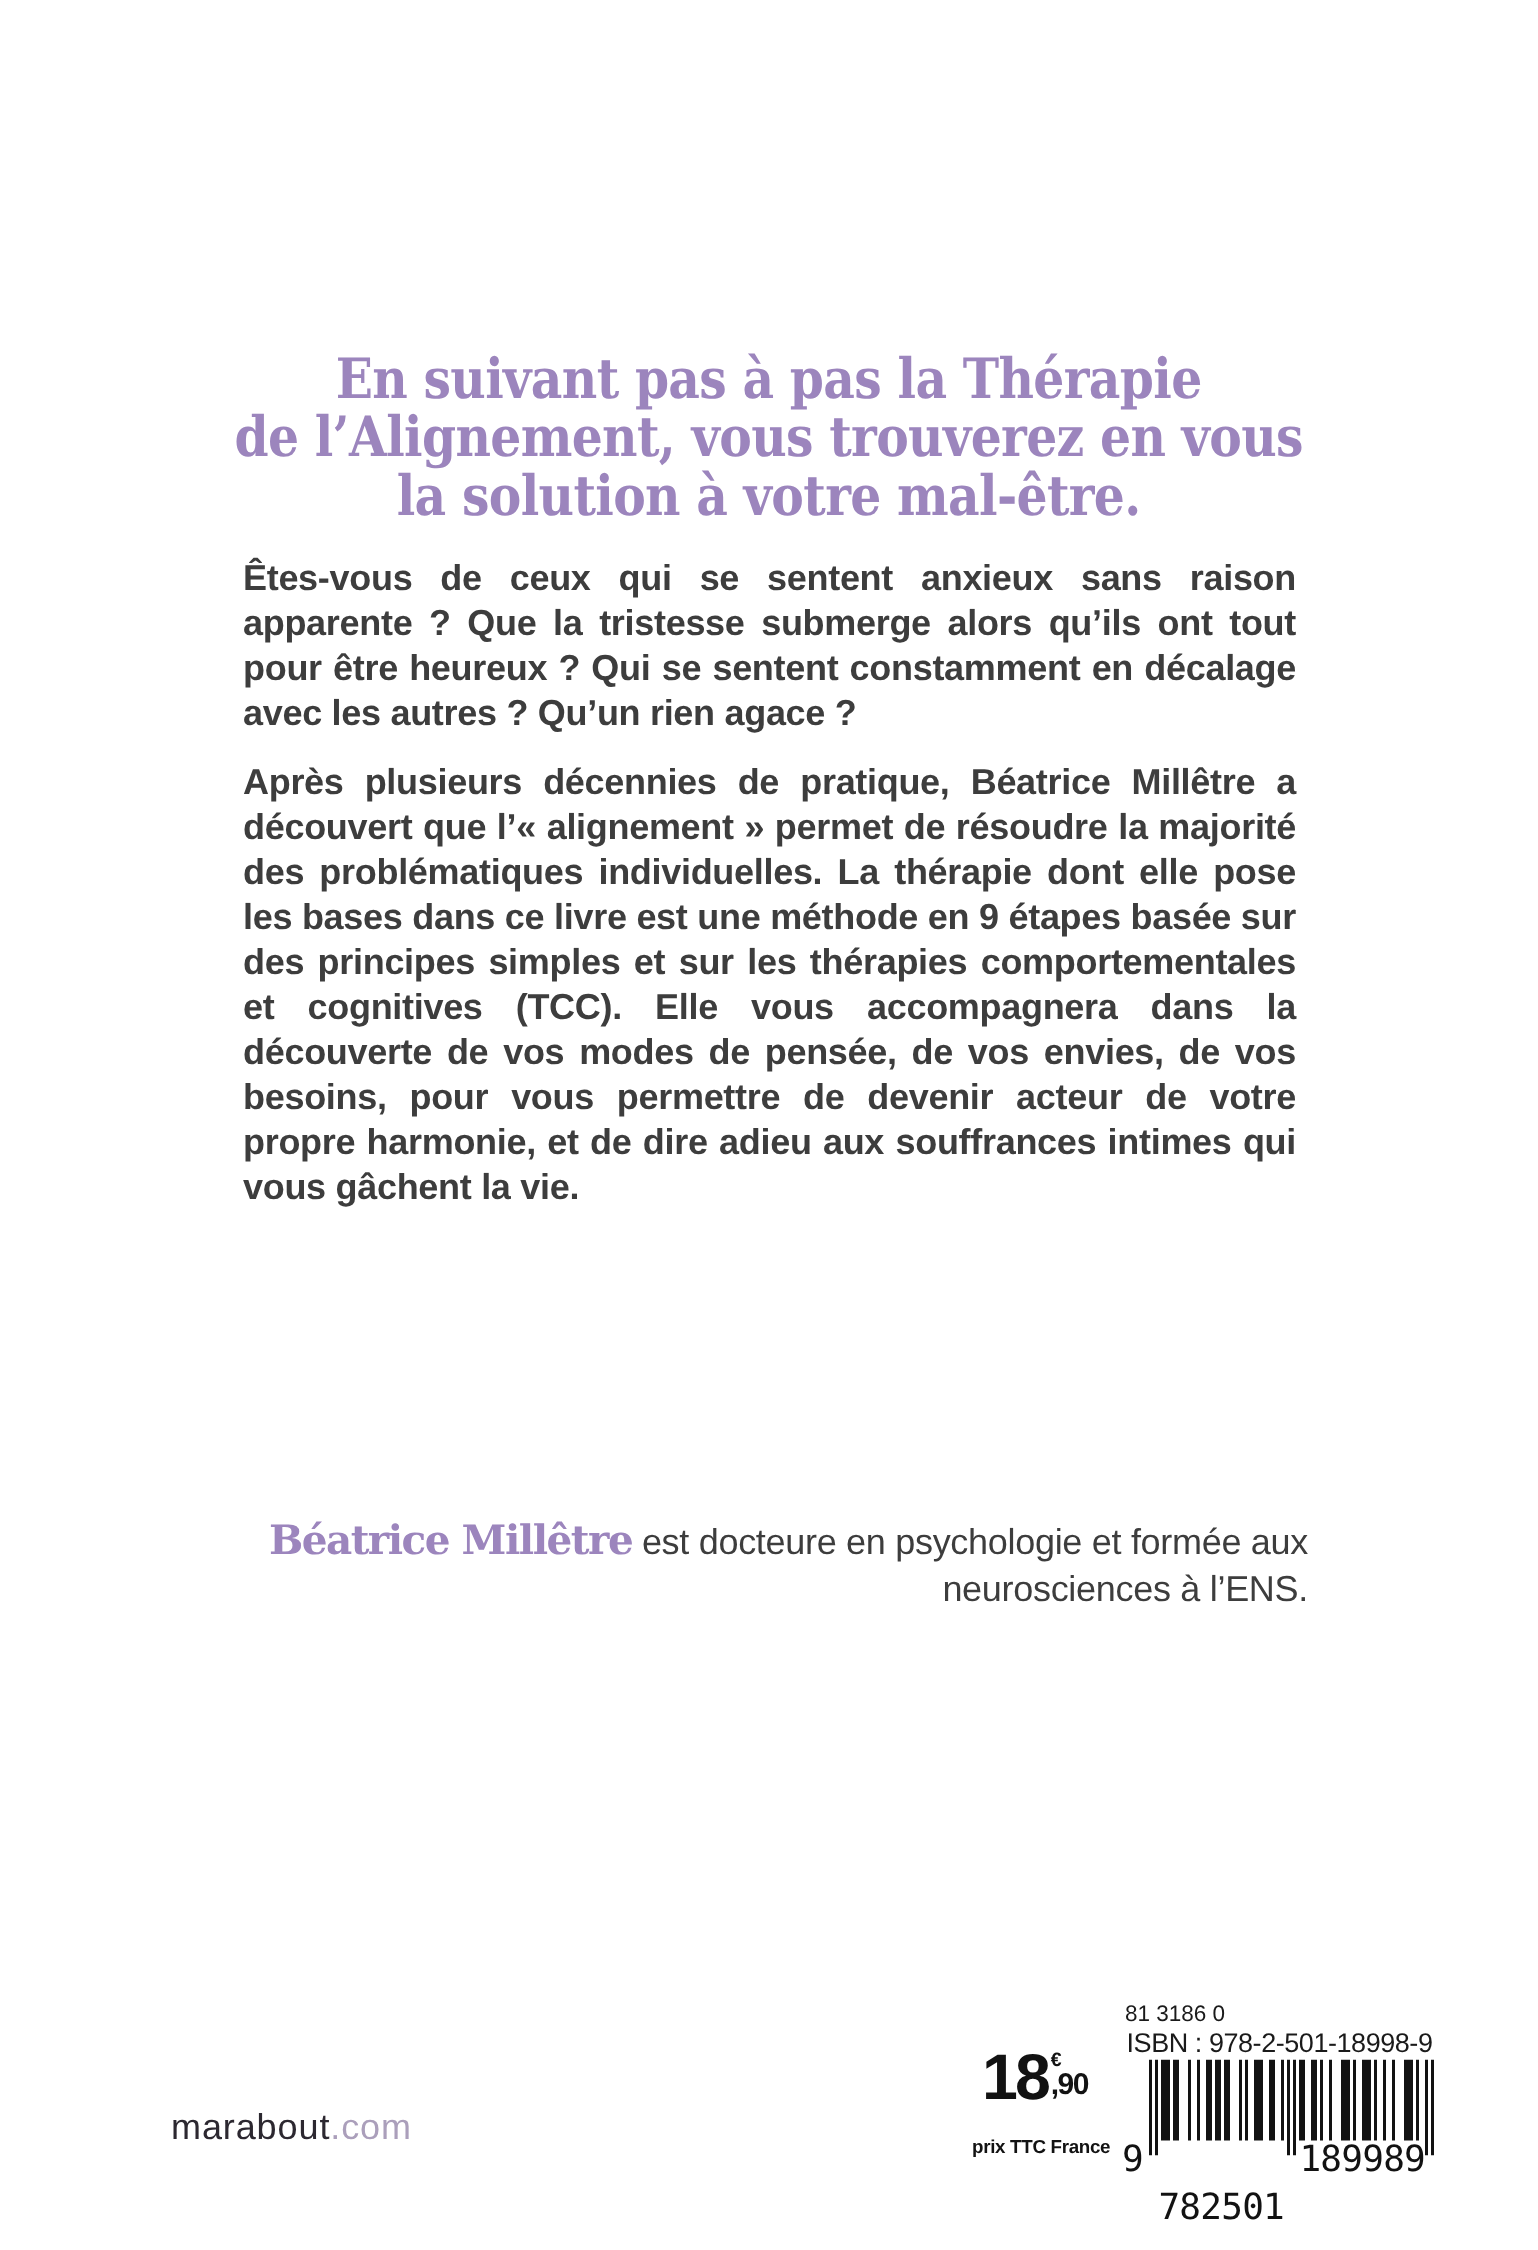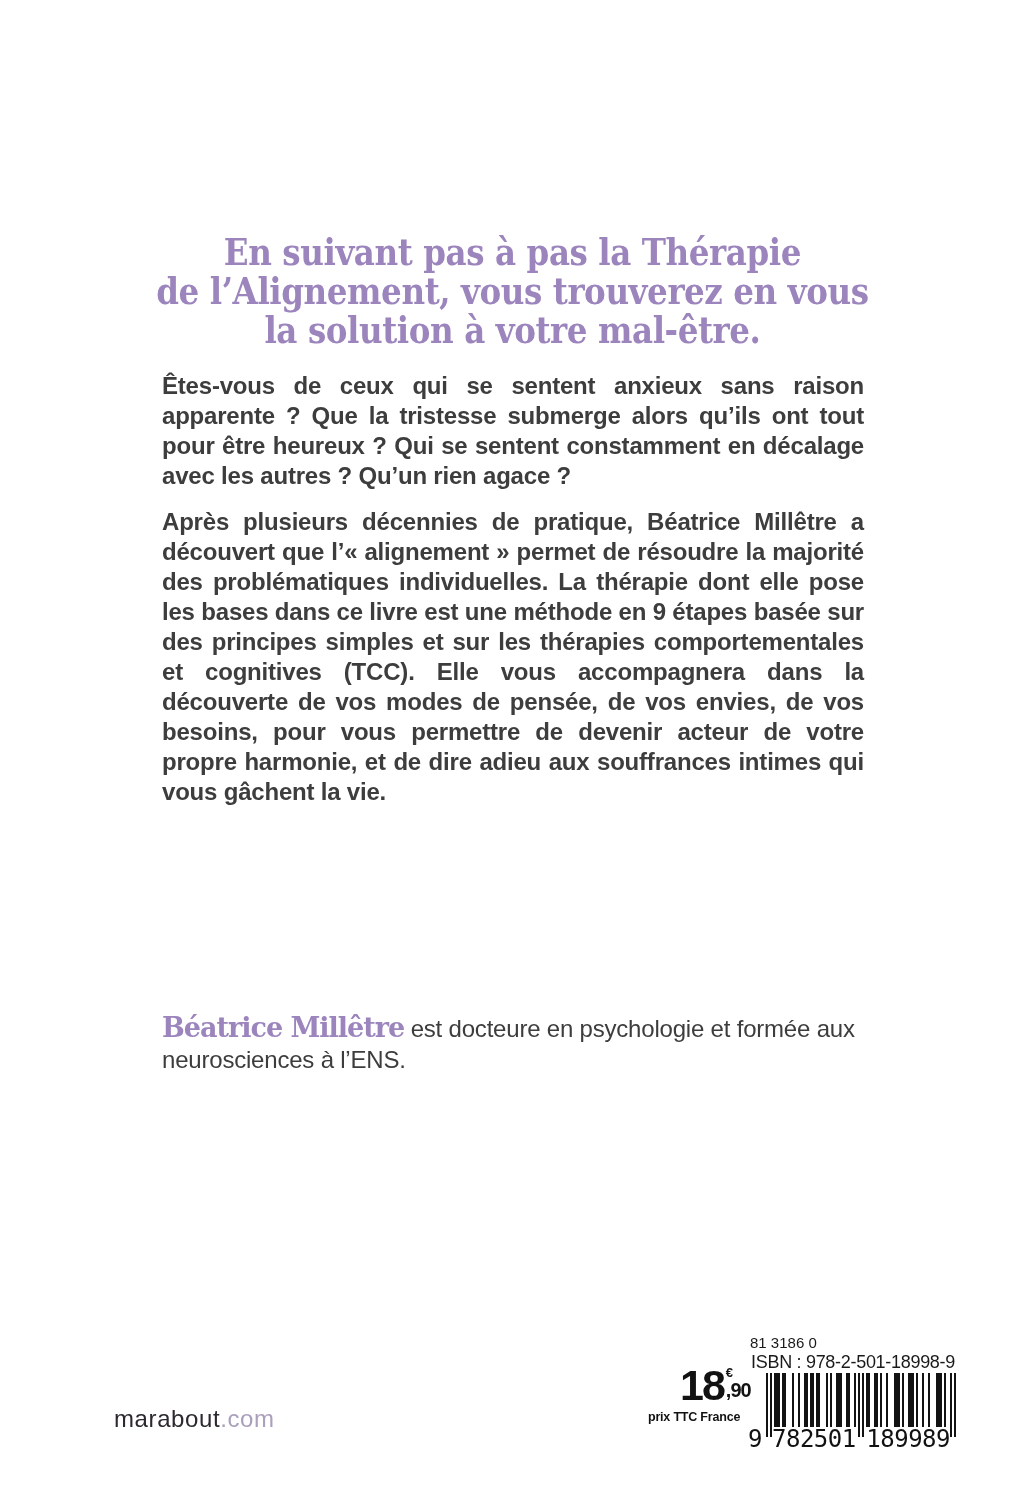--- a/index.html
+++ b/index.html
@@ -24,62 +24,62 @@
   .body-copy{position:absolute;top:371px;left:162px;width:702px;font-weight:bold;}
   .body-copy p{
     margin:0 0 16px 0;
     font-size:24px;line-height:30px;color:#3d3d3d;
     text-align:justify;letter-spacing:-0.2px;
   }
 
   
   .author{
     position:absolute;top:1012px;left:162px;width:710px;margin:0;
-    font-size:24px;line-height:31px;color:#3d3d3d;letter-spacing:-0.2px;
+    font-size:24px;line-height:31px;color:#3d3d3d;letter-spacing:-0.2px;text-align:right;
   }
   .author-name{
     font-family:"DejaVu Serif", serif;font-weight:700;
     font-size:27px;color:#9c85bd;letter-spacing:-1px;
   }
 
   
   .brand{
     position:absolute;top:1404px;left:86px;
     font-size:24px;letter-spacing:0.6px;line-height:30px;margin-left:28px;
   }
   .brand-main{color:#2c2830;}
   .brand-tld{color:#ab9fbb;}
 
   
   .price{position:absolute;top:1366px;left:648px;width:84px;color:#121212;}
-  .price-main{display:flex;align-items:flex-start;margin-left:32px;}
+  .price-main{display:flex;justify-content:center;align-items:flex-start;}
   .price-int{
     font-weight:700;font-size:43px;line-height:38px;letter-spacing:-2px;
   }
   .price-stack{display:flex;flex-direction:column;align-items:flex-start;margin-left:2px;}
   .price-euro{font-weight:700;font-size:13px;line-height:13px;}
   .price-cents{font-weight:700;font-size:20px;line-height:22px;letter-spacing:-1px;}
   .price-note{
-    margin-top:6px;text-align:center;white-space:nowrap;
+    margin-top:20px;text-align:center;white-space:nowrap;
     font-weight:700;font-size:12.5px;letter-spacing:-0.2px;
   }
 
   
   .barcode{position:absolute;top:1334px;left:750px;width:206px;color:#1a1a1a;}
   .bc-top{font-size:15px;line-height:18px;white-space:nowrap;}
   .bc-isbn{text-align:center;font-size:18px;line-height:21px;white-space:nowrap;letter-spacing:-0.3px;}
   .bc-bars{margin-left:16px;width:190px;height:64px;line-height:0;}
   .bc-digits{position:relative;height:26px;margin-top:-11px;}
   .bc-digits span{
     position:absolute;top:0;display:inline-block;
     font-family:"DejaVu Sans Mono", monospace;
     font-size:24px;line-height:26px;color:#121212;letter-spacing:-0.5px;
   }
   .bc-d0{left:-2px;width:16px;text-align:left;}
-  .bc-d1{left:22px;width:84px;text-align:left;}
+  .bc-d1{left:22px;width:84px;text-align:right;margin-top:32px;}
   .bc-d2{left:116px;width:84px;text-align:right;}
 </style>
 </head>
 <body>
 
 <div class="cover">
 
   <h1 class="tagline">
     <span class="tl">En suivant pas à pas la Thérapie</span>
     <span class="tl">de l’Alignement, vous trouverez en vous</span>

